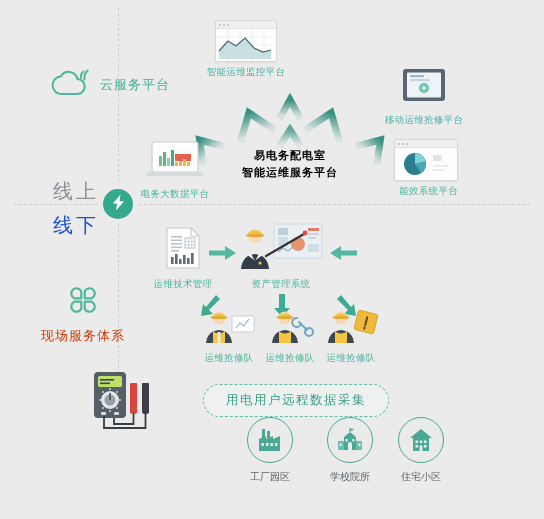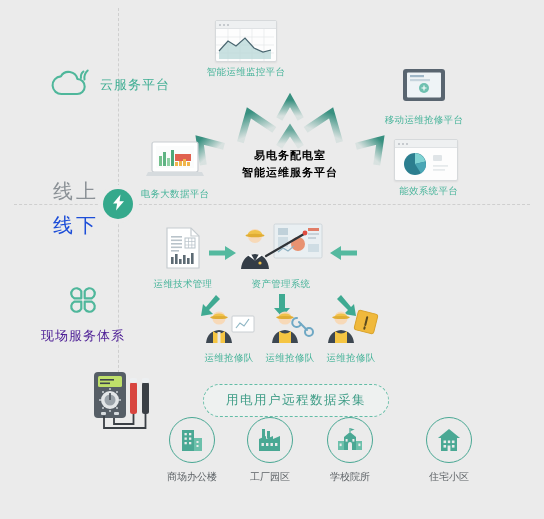--- a/index.html
+++ b/index.html
@@ -13,21 +13,21 @@
   .abs{position:absolute;}
 
   
   .lbl{
     font-size:9.5px;color:#47b49a;text-align:center;
     white-space:nowrap;letter-spacing:.3px;line-height:1.25;
   }
 
   
   .rail-title{
-    font-size:13px;color:#4c1d95;text-align:center;white-space:nowrap;
+    font-size:13px;color:#c2410c;text-align:center;white-space:nowrap;
     letter-spacing:1px;
   }
   .rail-title.green{color:#3fae93;}
   .rail-big{
     font-size:20px;color:#8b9196;letter-spacing:3px;white-space:nowrap;
   }
   .rail-big.on{color:#1d4ed8;}
 
   
   .vdash{
@@ -379,39 +379,20 @@
       <rect x="24" y="44" width="5" height="3" rx="1" fill="#d7dbde"></rect>
       <rect x="40" y="14" width="7" height="32" rx="2.5" fill="#d8453f"></rect>
       <rect x="40" y="10" width="7" height="5" rx="1.5" fill="#eceff1"></rect>
       <rect x="52" y="14" width="7" height="32" rx="2.5" fill="#3a3f45"></rect>
       <rect x="52" y="10" width="7" height="5" rx="1.5" fill="#eceff1"></rect>
       <path d="M43.5 46 v10 H24 v-6" stroke="#3a3f45" stroke-width="1.8" fill="none"></path>
       <path d="M55.5 46 v14 H14 v-12" stroke="#3a3f45" stroke-width="1.8" fill="none"></path>
     </svg>
   </span>
 
-  <div class="abs bottom-col" style="left:167px;top:417px;">
-    <div class="circ">
-      <svg width="26" height="26" viewBox="0 0 26 26">
-        <rect x="3" y="3" width="12" height="21" fill="#4aa894"></rect>
-        <rect x="15" y="11" width="8" height="13" fill="#6cc0ab"></rect>
-        <g fill="#ebebeb">
-          <rect x="5.5" y="6" width="2.3" height="2.3"></rect>
-            <rect x="10" y="6" width="2.3" height="2.3"></rect>
-          <rect x="5.5" y="10.5" width="2.3" height="2.3"></rect>
-            <rect x="10" y="10.5" width="2.3" height="2.3"></rect>
-          <rect x="5.5" y="15" width="2.3" height="2.3"></rect>
-            <rect x="10" y="15" width="2.3" height="2.3"></rect>
-          <rect x="17.5" y="14" width="2" height="2"></rect>
-            <rect x="17.5" y="18" width="2" height="2"></rect>
-        </g>
-      </svg>
-    </div>
-    <div class="bottom-cap">商场办公楼</div>
-  </div>
 
   <div class="abs bottom-col" style="left:247px;top:417px;">
     <div class="circ">
       <svg width="26" height="26" viewBox="0 0 26 26">
         <rect x="5" y="2" width="3" height="9" fill="#4aa894"></rect>
         <rect x="10" y="4" width="3" height="7" fill="#4aa894"></rect>
         <path d="M2 24 V12 l7 -3 v3 l7 -3 v3 l7 -3 V24 Z" fill="#4aa894"></path>
         <g fill="#ebebeb">
           <rect x="4.5" y="16" width="2.4" height="3"></rect>
             <rect x="9" y="16" width="2.4" height="3"></rect>
@@ -436,21 +417,21 @@
           <rect x="9.6" y="12" width="2" height="2.6"></rect>
             <rect x="16.4" y="12" width="2" height="2.6"></rect>
           <rect x="3.6" y="16.5" width="2" height="2.6"></rect>
             <rect x="22.4" y="16.5" width="2" height="2.6"></rect>
         </g>
       </svg>
     </div>
     <div class="bottom-cap">学校院所</div>
   </div>
 
-  <div class="abs bottom-col" style="left:426px;top:417px;">
+  <div class="abs bottom-col" style="left:398px;top:417px;">
     <div class="circ">
       <svg width="26" height="26" viewBox="0 0 26 26">
         <path d="M13 2 L24 11 H2 Z" fill="#4aa894"></path>
         <rect x="5" y="11" width="16" height="13" fill="#4aa894"></rect>
         <g fill="#ebebeb">
           <rect x="7.5" y="13.5" width="2.6" height="2.6"></rect>
             <rect x="15.9" y="13.5" width="2.6" height="2.6"></rect>
           <rect x="7.5" y="18" width="2.6" height="2.6"></rect>
             <rect x="15.9" y="18" width="2.6" height="2.6"></rect>
           <rect x="11.8" y="13.5" width="2.4" height="2.6"></rect>

